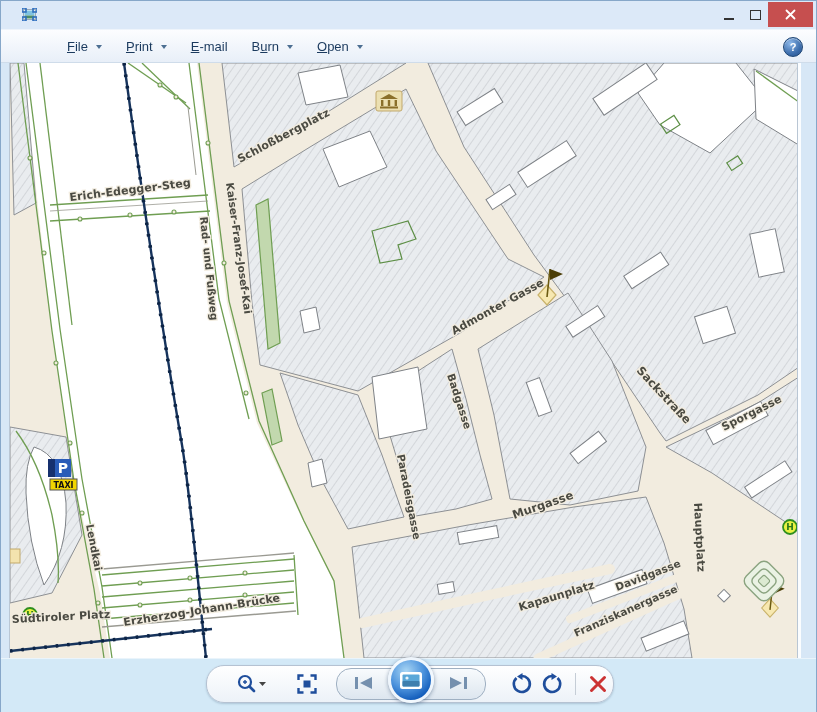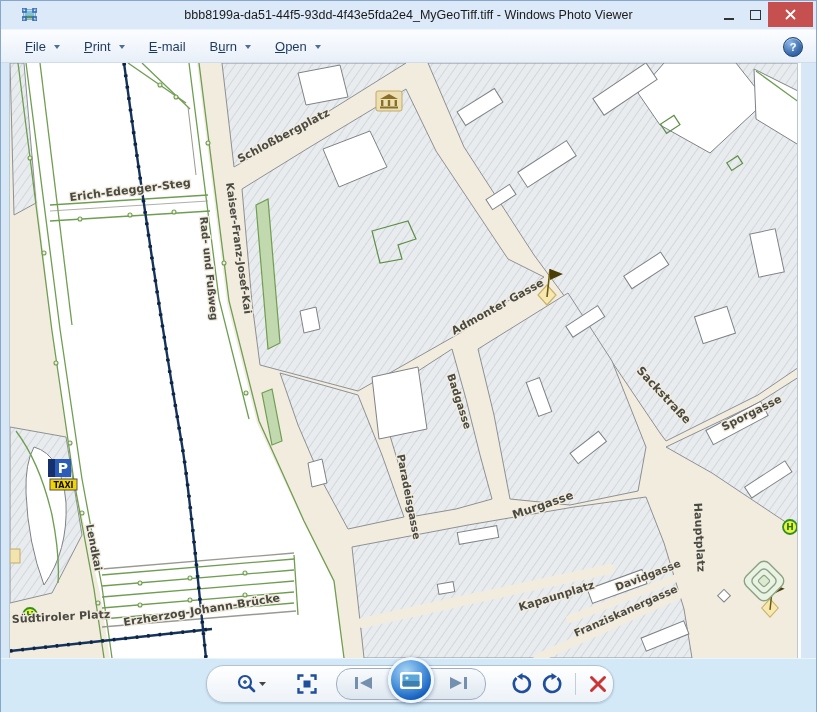--- a/index.html
+++ b/index.html
@@ -11,21 +11,21 @@
   #app-icon{position:absolute;left:21px;top:7px;width:15px;height:13px;}
   #title-text{flex:1;text-align:center;font-size:12.5px;color:#1a1a1a;white-space:nowrap;}
   #win-controls{position:absolute;right:3px;top:1px;display:flex;align-items:stretch;height:25px;}
   .winbtn{display:flex;align-items:center;justify-content:center;cursor:default;}
   #btn-min{width:26px;} #btn-max{width:26px;} #btn-close{width:45px;background:#c64f4f;}
   #btn-min .bar{width:10px;height:2px;background:#333;margin-top:8px;}
   #btn-max .box{width:9px;height:8px;border:1.5px solid #333;}
 
   
   #menubar{height:32px;background:linear-gradient(#fcfdff,#e8eff8);border-bottom:1px solid #cfdcEA;
-    display:flex;align-items:center;position:relative;border-top:1px solid #eef4fb;}
+    display:flex;align-items:center;position:relative;border-top:1px solid #eef4fb;padding-left:42px;}
   .menu-item{display:flex;align-items:center;margin-left:24px;font-size:13px;color:#1b3a5e;cursor:default;}
   .menu-item .accel{text-decoration:underline;}
   .menu-caret{width:0;height:0;border-left:3.5px solid transparent;border-right:3.5px solid transparent;
     border-top:4px solid #4d6f92;margin-left:8px;margin-top:2px;}
   #help-btn{position:absolute;right:13px;top:7px;width:18px;height:18px;border-radius:50%;
     background:radial-gradient(circle at 35% 30%,#8db8ea,#3c6dac 60%,#234f8d);
     border:1px solid #1c4474;color:#fff;font-size:11px;font-weight:bold;display:flex;
     align-items:center;justify-content:center;box-shadow:inset 0 1px 1px rgba(255,255,255,.5);}
 
   
@@ -66,21 +66,20 @@
   <div id="titlebar">
     <svg id="app-icon" viewBox="0 0 15 13">
       <rect x="1.5" y="1.5" width="12" height="10" fill="#fff" stroke="#9ab" stroke-width="1"></rect>
       <rect x="2.5" y="2.5" width="10" height="5" fill="#7fc2e0"></rect>
       <rect x="2.5" y="7.5" width="10" height="3" fill="#4e8f67"></rect>
       <rect x="0" y="0" width="4" height="4" fill="none" stroke="#2f6fbf" stroke-width="1.6"></rect>
       <rect x="11" y="0" width="4" height="4" fill="none" stroke="#2f6fbf" stroke-width="1.6"></rect>
       <rect x="0" y="9" width="4" height="4" fill="none" stroke="#2f6fbf" stroke-width="1.6"></rect>
       <rect x="11" y="9" width="4" height="4" fill="none" stroke="#2f6fbf" stroke-width="1.6"></rect>
     </svg>
-    <div id="title-text">bbb8199a-da51-44f5-93dd-4f43e5fda2e4_MyGeoTiff.tiff - Windows Photo Viewer</div>
     <div id="win-controls">
       <div id="btn-min" class="winbtn">
           <div class="bar"></div>
         </div>
       <div id="btn-max" class="winbtn">
           <div class="box"></div>
         </div>
       <div id="btn-close" class="winbtn">
         <svg width="11" height="11" viewBox="0 0 11 11">
           <path d="M1.5,1.5 L9.5,9.5 M9.5,1.5 L1.5,9.5" stroke="#fff" stroke-width="1.8" stroke-linecap="round"></path>

